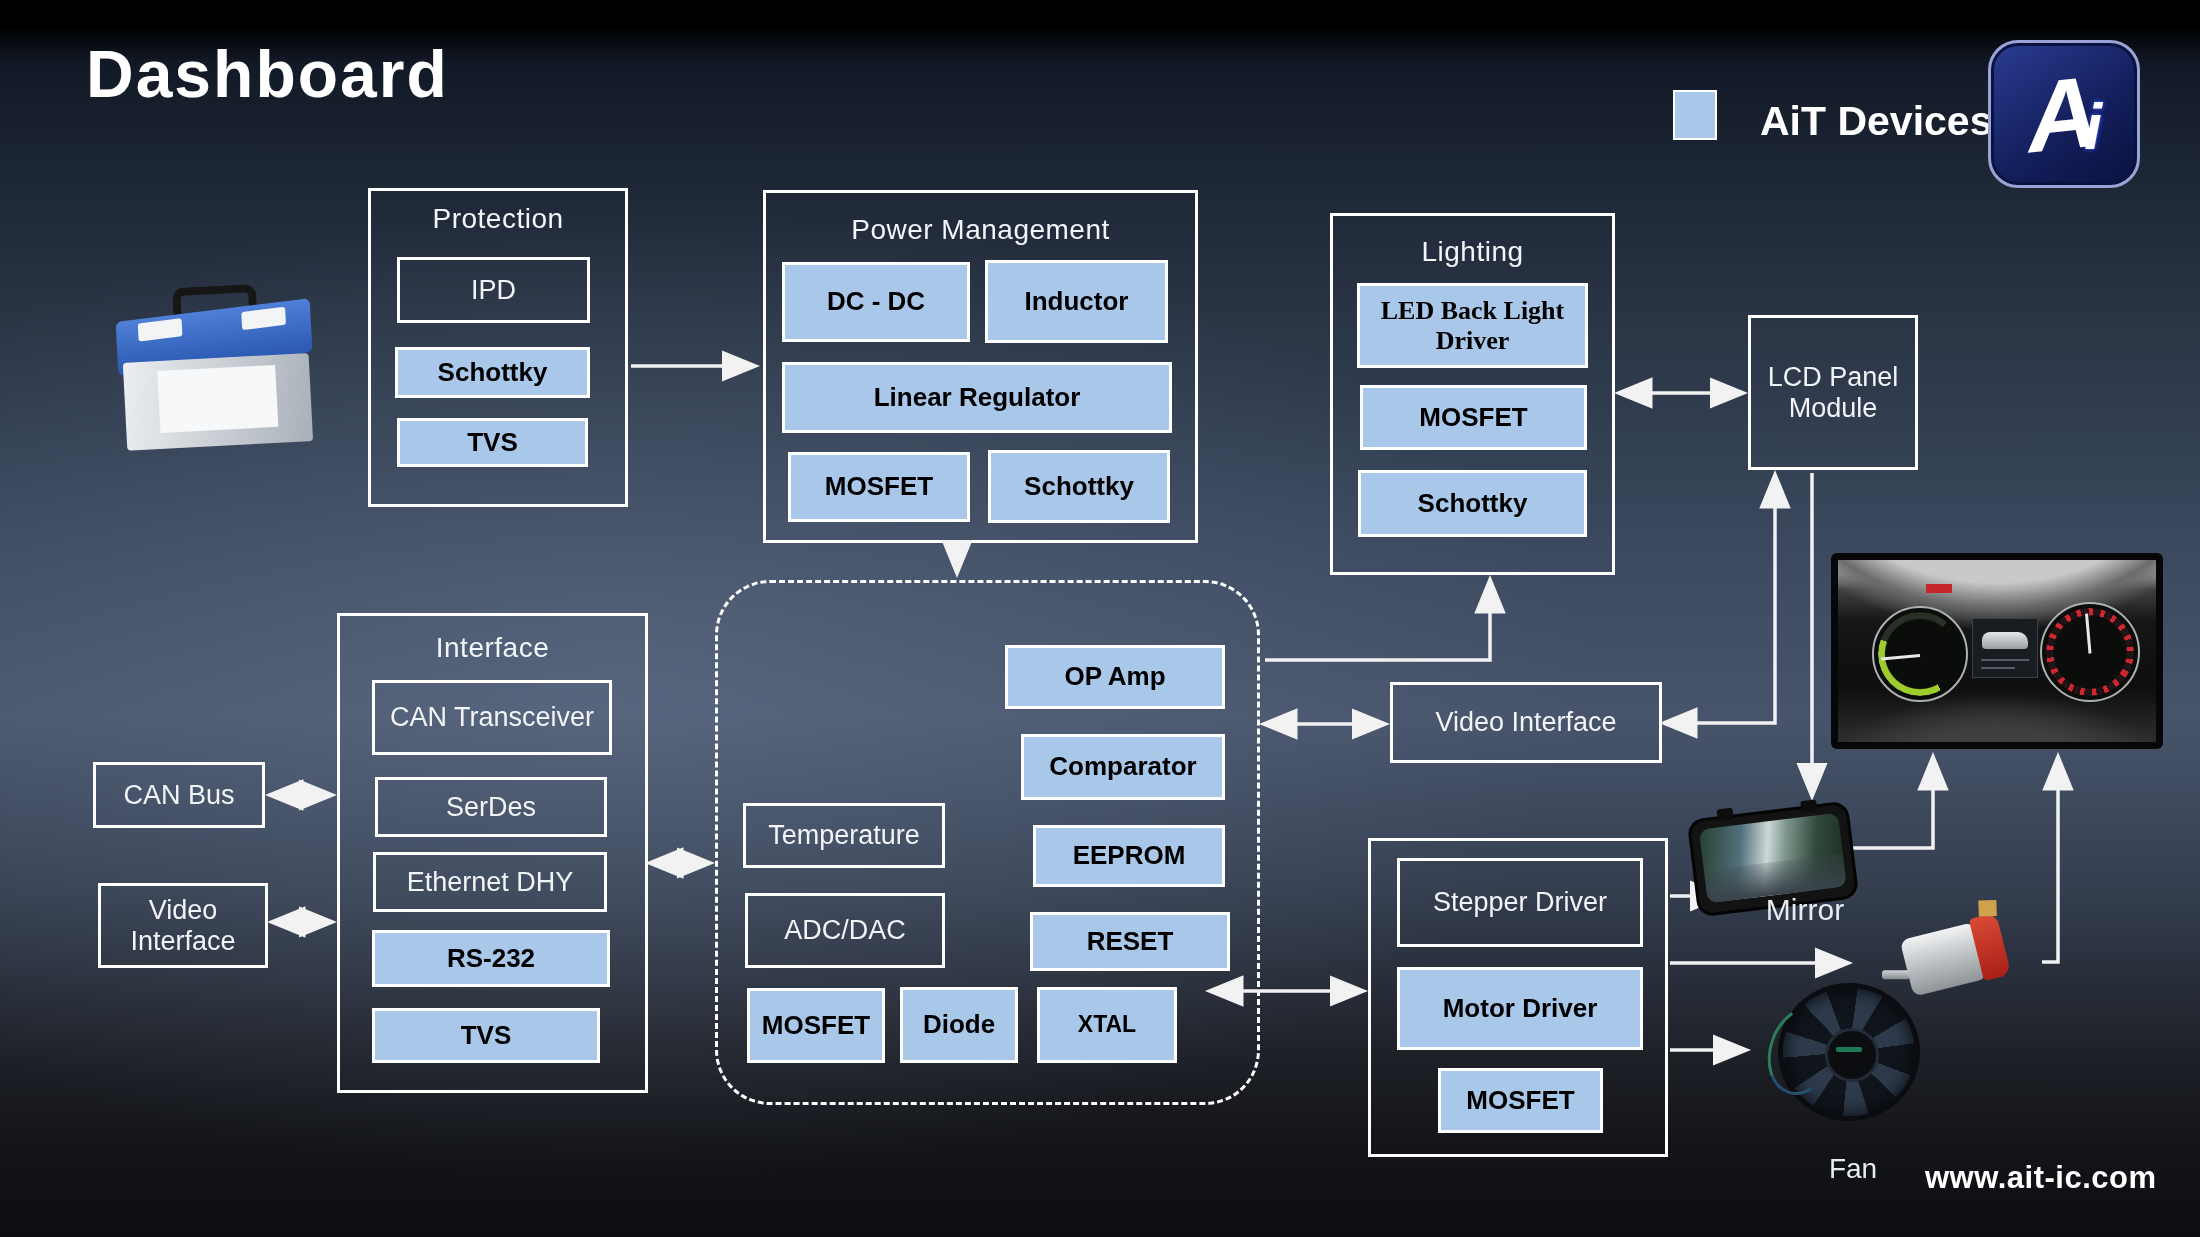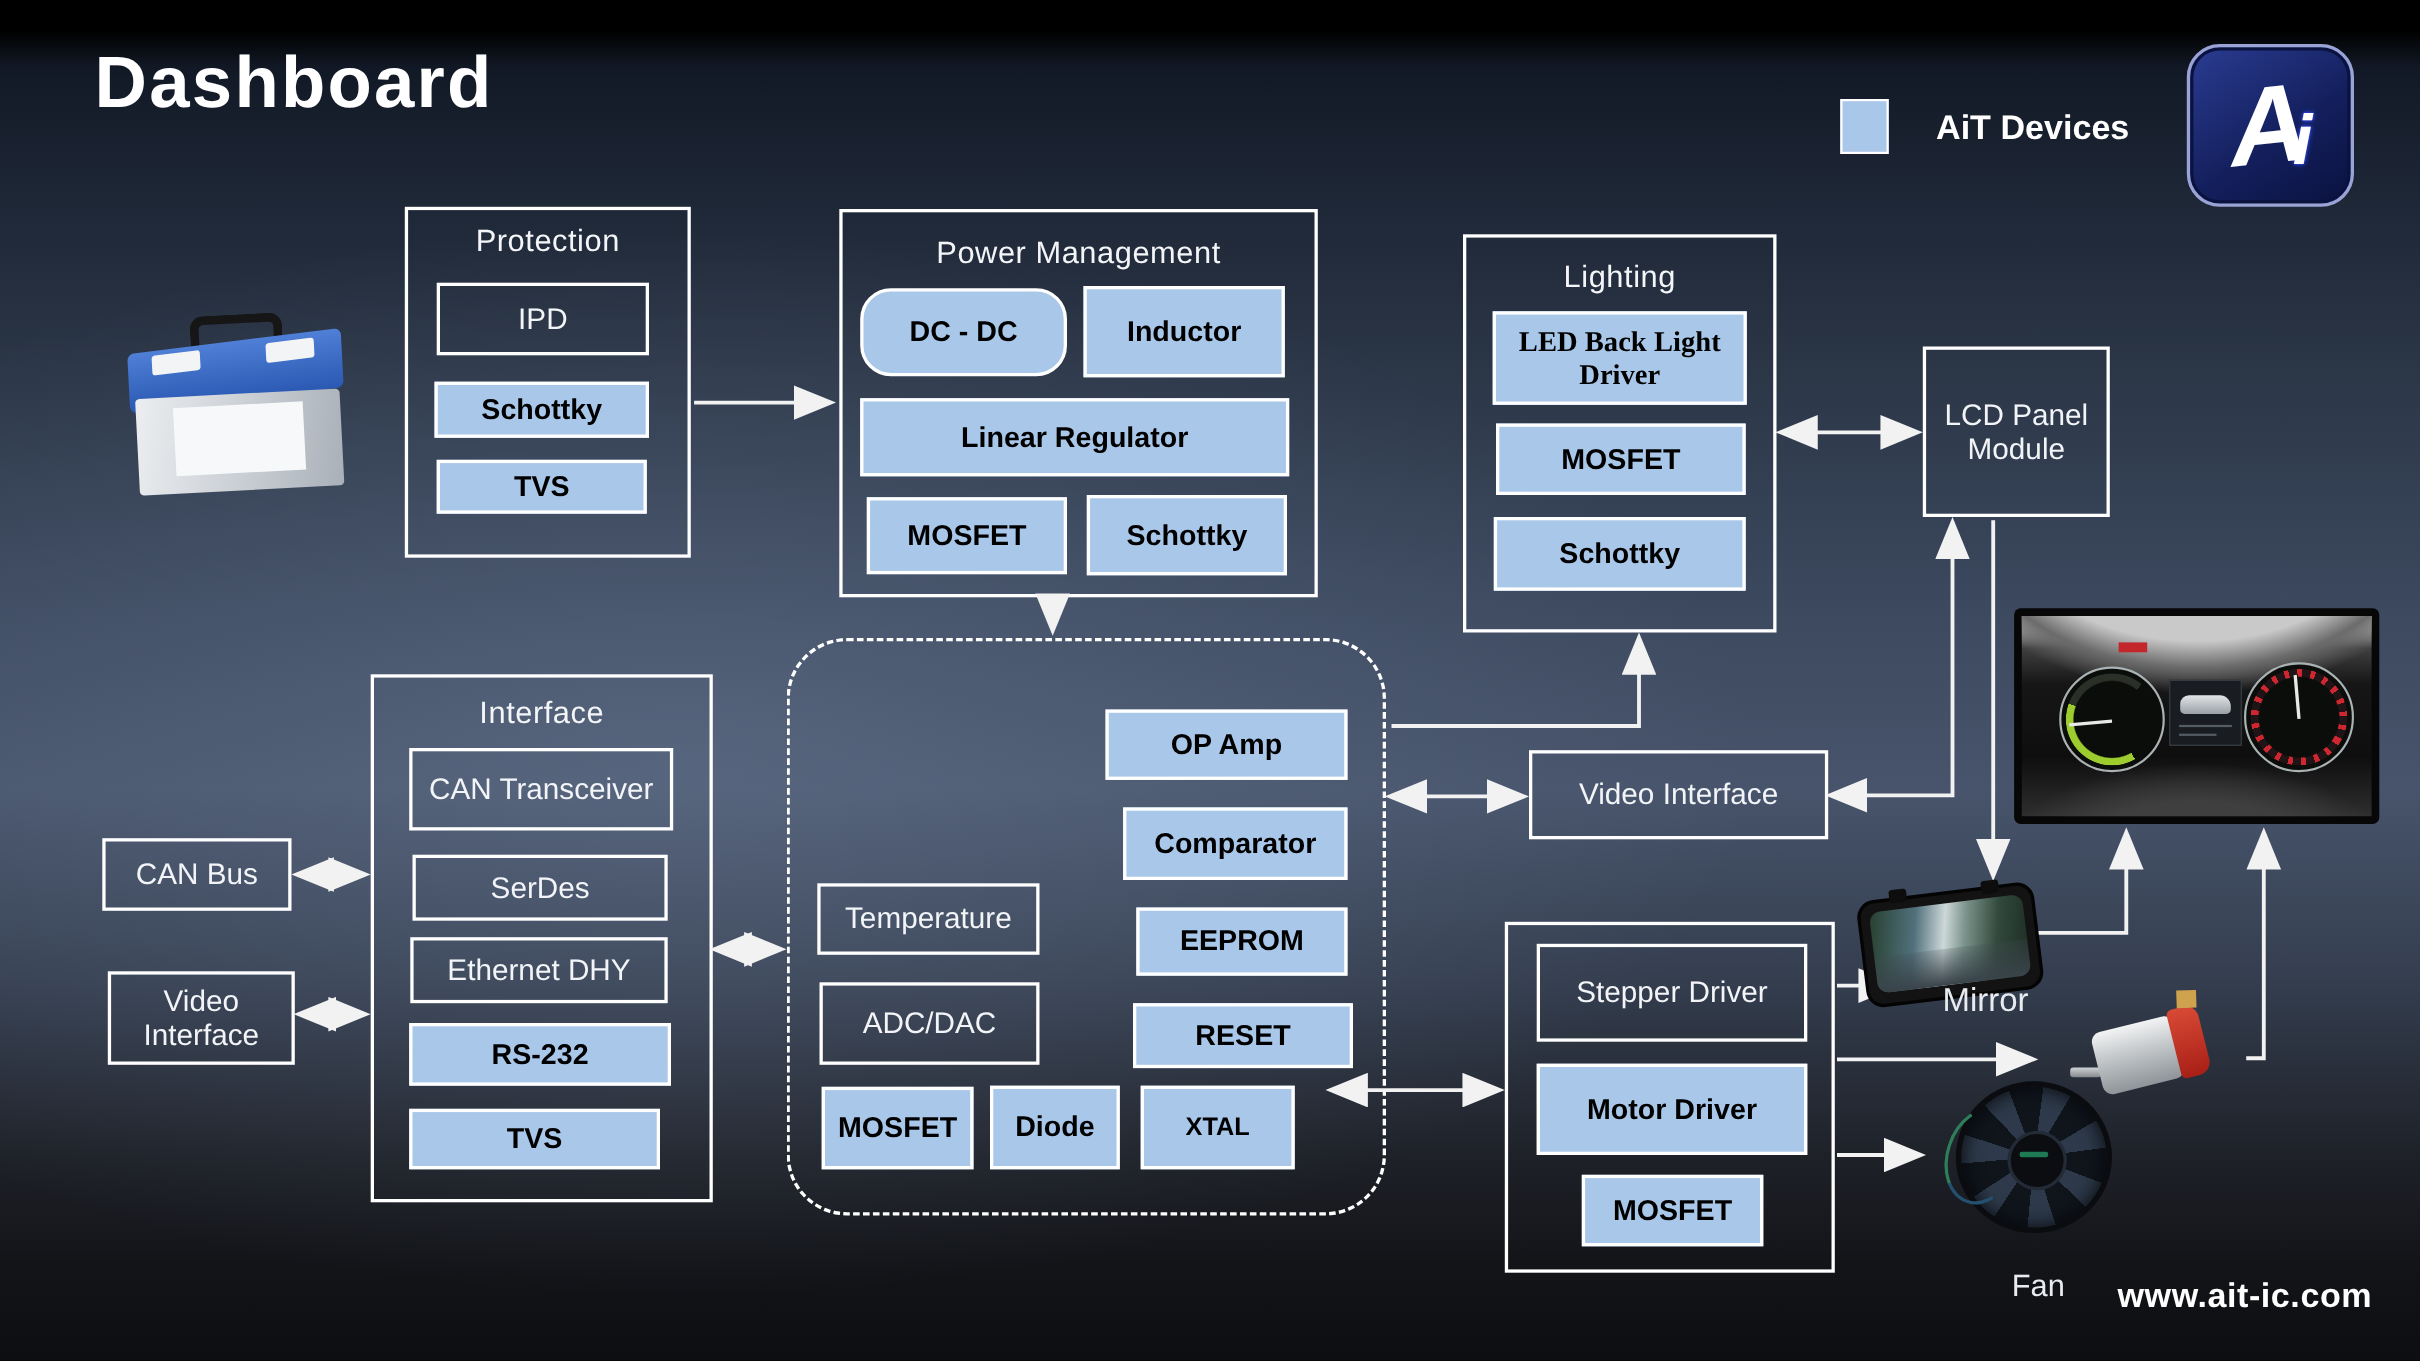--- a/index.html
+++ b/index.html
@@ -16,21 +16,21 @@
   .chip{position:absolute;display:flex;align-items:center;justify-content:center;text-align:center;
         border:3px solid #fff;box-sizing:border-box;background:#a9c7e9;color:#000;
         font-weight:bold;font-size:26px;line-height:1.12;padding:2px 4px;}
   .chip.ext{background:transparent;color:#f2f4f7;font-weight:400;font-size:27px;}
   .chip.dark{background:#595959;color:#fff;font-weight:bold;font-size:34px;letter-spacing:1px;}
   .chip.small{font-size:23px;}
   .mcu-region{position:absolute;border:3px dashed #fff;border-radius:55px;box-sizing:border-box;}
   .wires{position:absolute;left:0;top:0;pointer-events:none;}
   .page-title{position:absolute;color:#fff;font-weight:bold;font-size:66px;letter-spacing:2px;}
   .legend-swatch{position:absolute;background:#a9c7e9;border:2px solid #fff;}
-  .legend-label{position:absolute;color:#fff;font-weight:bold;font-size:31px;}
+  .legend-label{position:absolute;color:#fff;font-weight:bold;font-size:41px;}
   .website{position:absolute;color:#fff;font-weight:bold;font-size:31px;letter-spacing:.5px;}
   .caption{position:absolute;color:#e8ebef;text-align:center;}
   .logo{position:absolute;width:152px;height:148px;border-radius:30px;
         background:linear-gradient(145deg,#2b3c92 0%,#14205e 55%,#0a123f 100%);
         border:3px solid #9aa3d6;box-shadow:inset 0 0 0 3px #0a123f;
         display:flex;align-items:center;justify-content:center;overflow:hidden;}
   .logo .la{color:#fff;font-style:italic;font-weight:bold;font-size:100px;transform:rotate(-6deg);}
   .logo .li{color:#fff;font-style:italic;font-weight:bold;font-size:64px;margin:26px 0 0 -14px;
             text-shadow:0 0 5px #3550ff,0 0 2px #3550ff;}
   
@@ -105,21 +105,21 @@
   <div class="gtitle" style="left:337px;top:632px;width:311px;">Interface</div>
 
   <div class="gbox" style="left:1368px;top:838px;width:300px;height:319px;"></div>
 
   <div class="mcu-region" style="left:715px;top:580px;width:545px;height:525px;"></div>
 
   <div class="chip ext" style="left:397px;top:257px;width:193px;height:66px;">IPD</div>
   <div class="chip" style="left:395px;top:347px;width:195px;height:51px;">Schottky</div>
   <div class="chip" style="left:397px;top:418px;width:191px;height:49px;">TVS</div>
 
-  <div class="chip" style="left:782px;top:262px;width:188px;height:80px;border-radius:28px;">DC - DC</div>
+  <div class="chip" style="left:782px;top:262px;width:188px;height:80px;">DC - DC</div>
   <div class="chip" style="left:985px;top:260px;width:183px;height:83px;">Inductor</div>
   <div class="chip" style="left:782px;top:362px;width:390px;height:71px;">Linear Regulator</div>
   <div class="chip" style="left:788px;top:452px;width:182px;height:70px;">MOSFET</div>
   <div class="chip" style="left:988px;top:450px;width:182px;height:73px;">Schottky</div>
 
   <div class="chip" style="left:1357px;top:283px;width:231px;height:85px;font-family:Liberation Serif, serif;">LED Back Light Driver</div>
   <div class="chip" style="left:1360px;top:385px;width:227px;height:65px;">MOSFET</div>
   <div class="chip" style="left:1358px;top:470px;width:229px;height:67px;">Schottky</div>
 
   <div class="chip ext" style="left:372px;top:680px;width:240px;height:75px;">CAN Transceiver</div>

